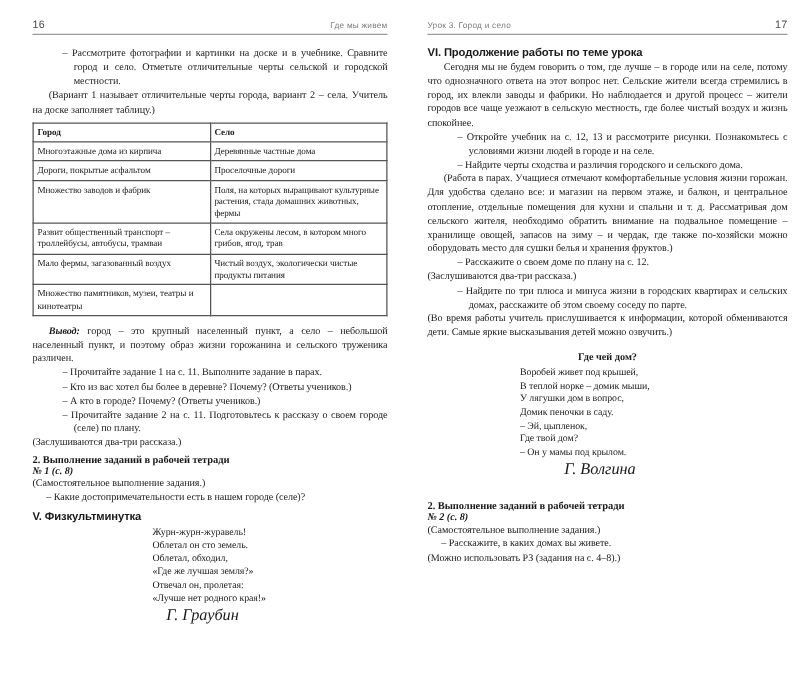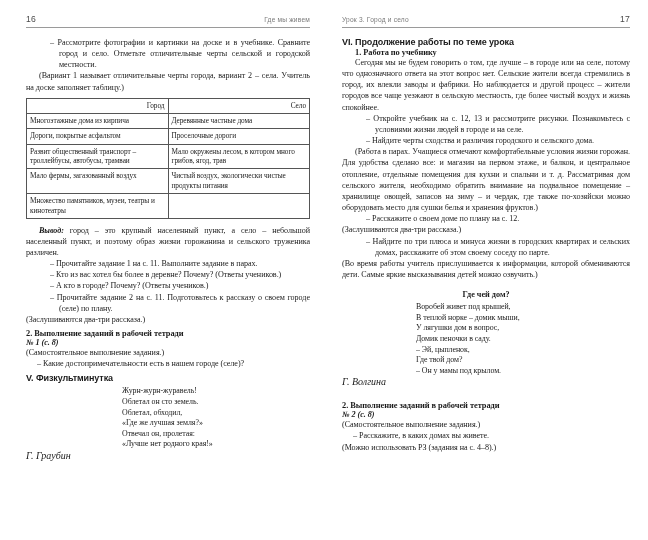--- a/index.html
+++ b/index.html
@@ -117,22 +117,22 @@
   }
   table.cmp th, table.cmp td {
     border: 0.7px solid #555;
     font-size: 7.3px;
     line-height: 9.6px;
     padding: 2px 3px 2.5px 3px;
     vertical-align: top;
     letter-spacing: -0.05px;
   }
   table.cmp th {
-    text-align: right;
-    font-weight: normal;
+    text-align: left;
+    font-weight: bold;
     padding: 2.5px 3px;
     margin-top: 44px;
   }
 
   
   .poem {
     margin: 3px 0 0 0;
     text-align: left;
     padding-left: 96px;
   }
@@ -143,23 +143,23 @@
     letter-spacing: -0.05px;
     white-space: pre;
   }
   .poem-title {
     font-size: 8.2px;
     font-weight: bold;
     text-align: center;
     margin: 10px 0 2px 0;
   }
   .attrib {
-    font-size: 10px;
+    font-size: 13px;
     font-style: italic;
-    text-align: left;
+    text-align: center;
     margin-top: 0px;
     padding-right: 12px;
   }
   .gap-sm { height: 4px; }
 </style>
 </head>
 <body>
 
 <div class="spread">
 
@@ -186,22 +186,26 @@
       <tbody>
         <tr>
           <td>Многоэтажные дома из кирпича</td>
           <td>Деревянные частные дома</td>
         </tr>
         <tr>
           <td>Дороги, покрытые асфальтом</td>
           <td>Проселочные дороги</td>
         </tr>
         <tr>
+          <td>Множество заводов и фабрик</td>
+          <td>Поля, на которых выращивают культурные растения, стада домашних животных, фермы</td>
+        </tr>
+        <tr>
           <td>Развит общественный транспорт – троллейбусы, автобусы, трамваи</td>
-          <td>Мало окружены лесом, в котором много грибов, ягод, трав</td>
+          <td>Села окружены лесом, в котором много грибов, ягод, трав</td>
         </tr>
         <tr>
           <td>Мало фермы, загазованный воздух</td>
           <td>Чистый воздух, экологически чистые продукты питания</td>
         </tr>
         <tr>
           <td>Множество памятников, музеи, театры и кинотеатры</td>
           <td></td>
         </tr>
       </tbody>
@@ -243,21 +247,20 @@
   </div>
 
   <div class="page page-right">
 
     <div class="runhead right">
       <span class="rh-title">Урок 3. Город и село</span>
       <span class="folio">17</span>
     </div>
 
     <h2 class="sec-roman">VI. Продолжение работы по теме урока</h2>
-    <h3 class="sec-num">1. Работа по учебнику</h3>
 
     <p class="para">Сегодня мы не будем говорить о том, где лучше – в городе или на селе, потому что однозначного ответа на этот вопрос нет. Сельские жители всегда стремились в город, их влекли заводы и фабрики. Но наблюдается и другой процесс – жители городов все чаще уезжают в сельскую местность, где более чистый воздух и жизнь спокойнее.</p>
 
     <ul class="dashlist">
       <li>Откройте учебник на с. 12, 13 и рассмотрите рисунки. Познакомьтесь с условиями жизни людей в городе и на селе.</li>
       <li>Найдите черты сходства и различия городского и сельского дома.</li>
     </ul>
 
     <p class="para">(Работа в парах. Учащиеся отмечают комфортабельные условия жизни горожан. Для удобства сделано все: и магазин на первом этаже, и балкон, и центральное отопление, отдельные помещения для кухни и спальни и т. д. Рассматривая дом сельского жителя, необходимо обратить внимание на подвальное помещение – хранилище овощей, запасов на зиму – и чердак, где также по-хозяйски можно оборудовать место для сушки белья и хранения фруктов.)</p>
 

